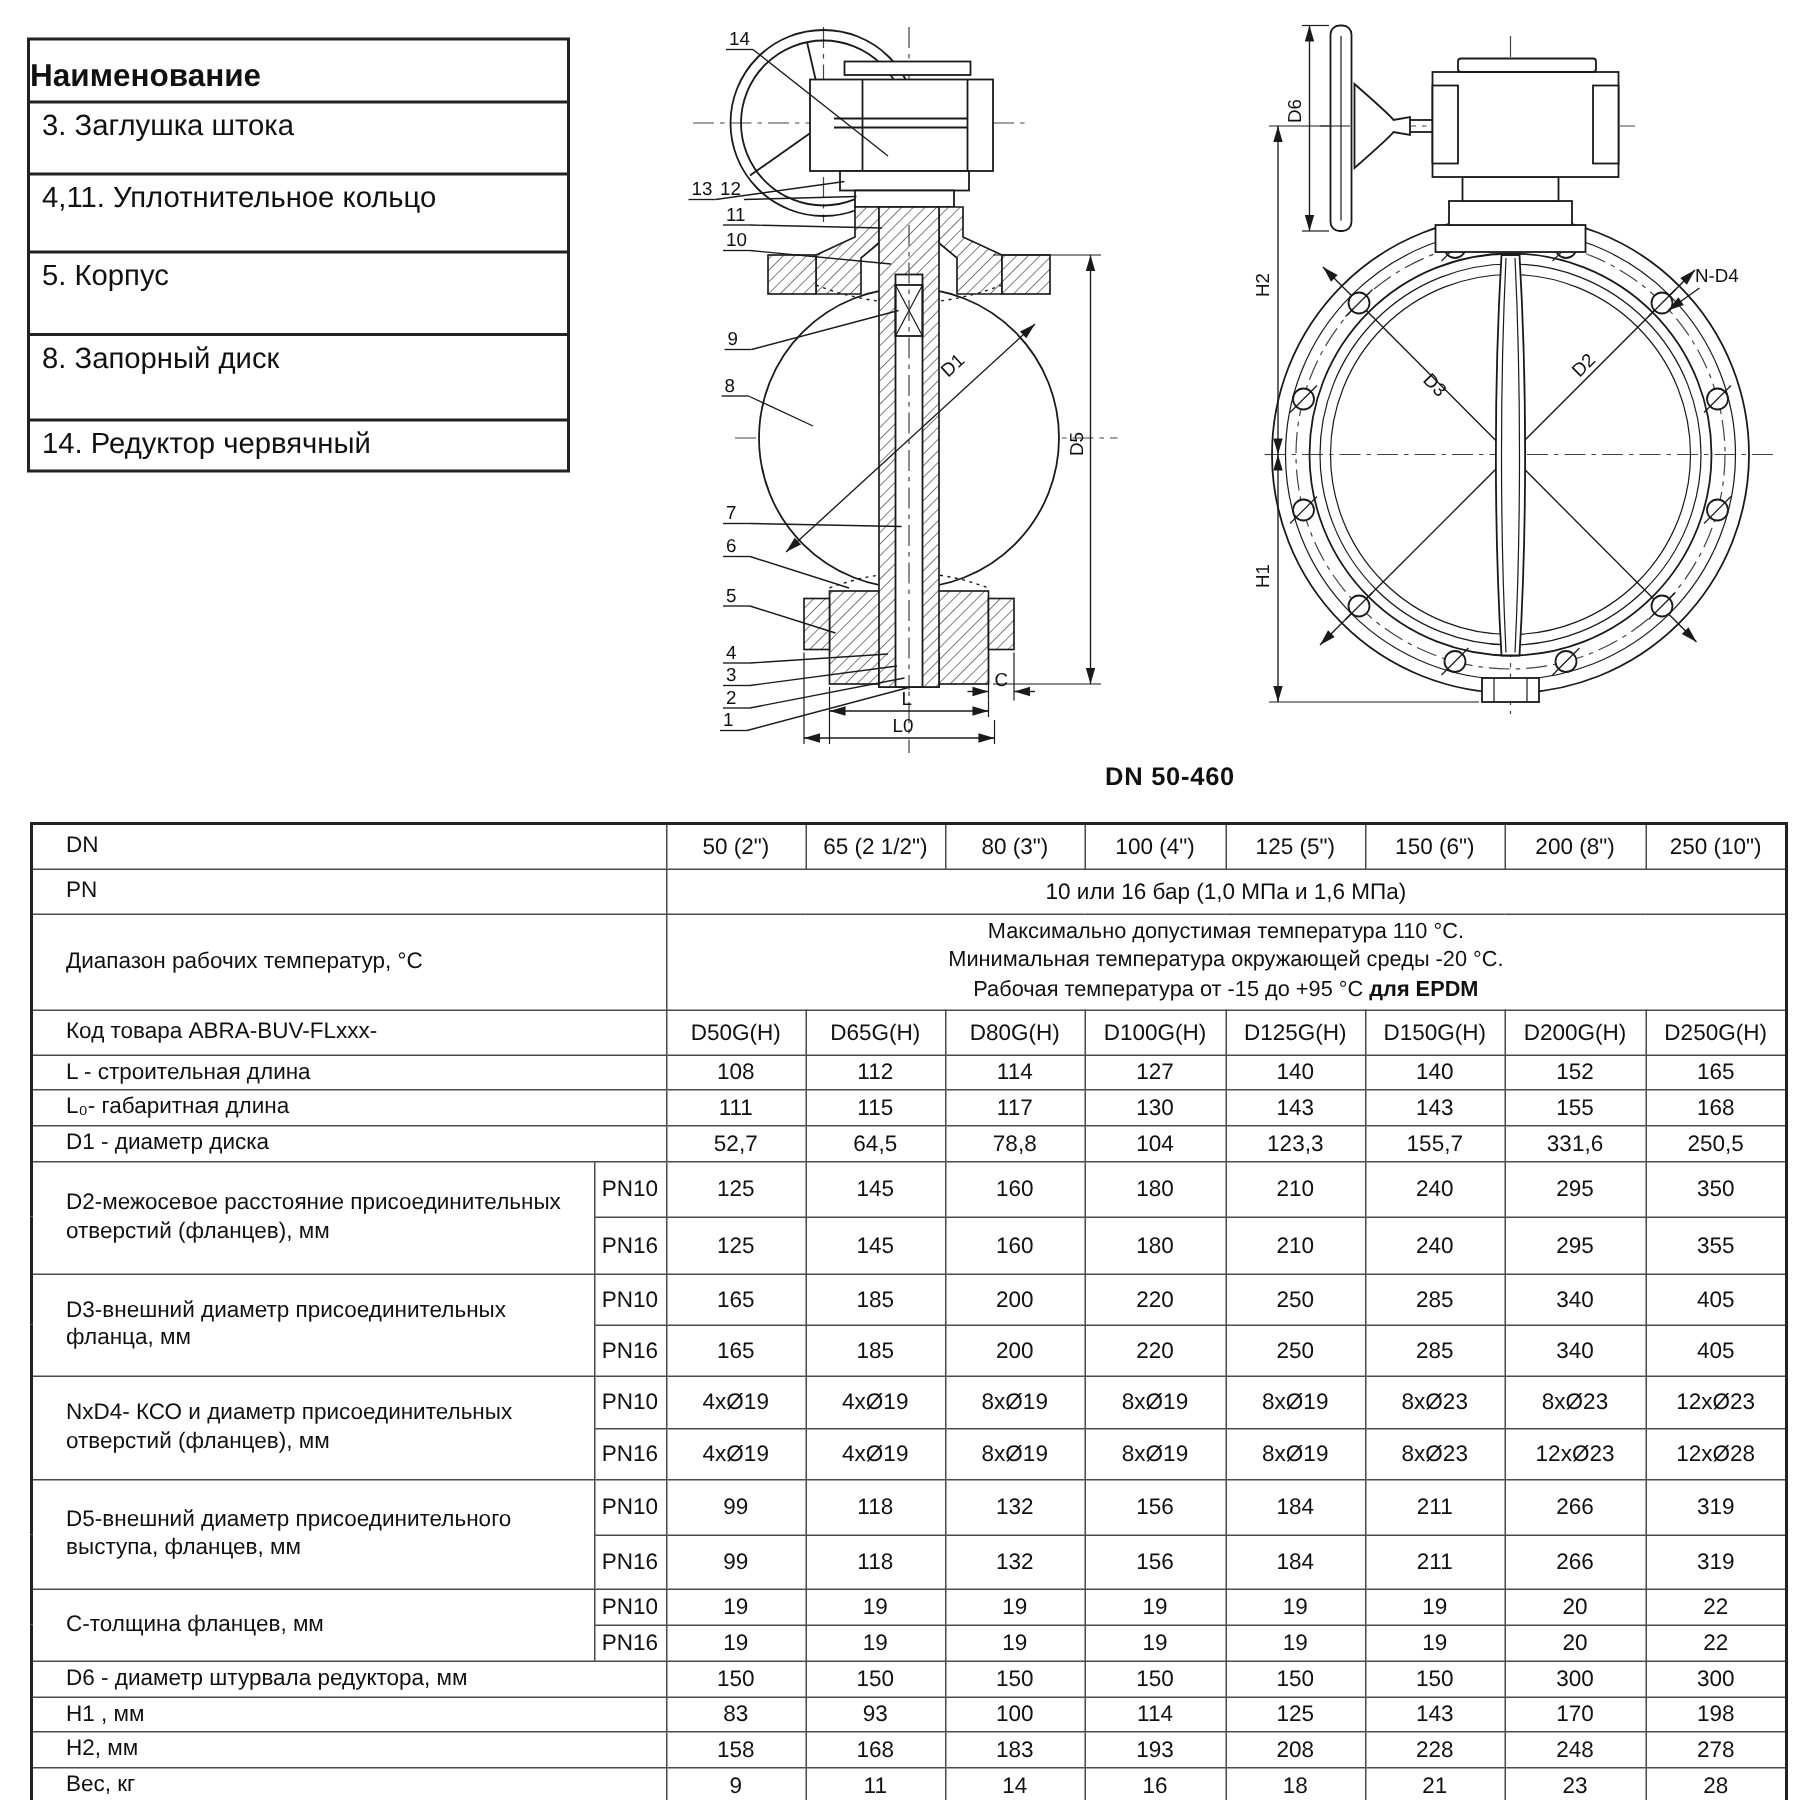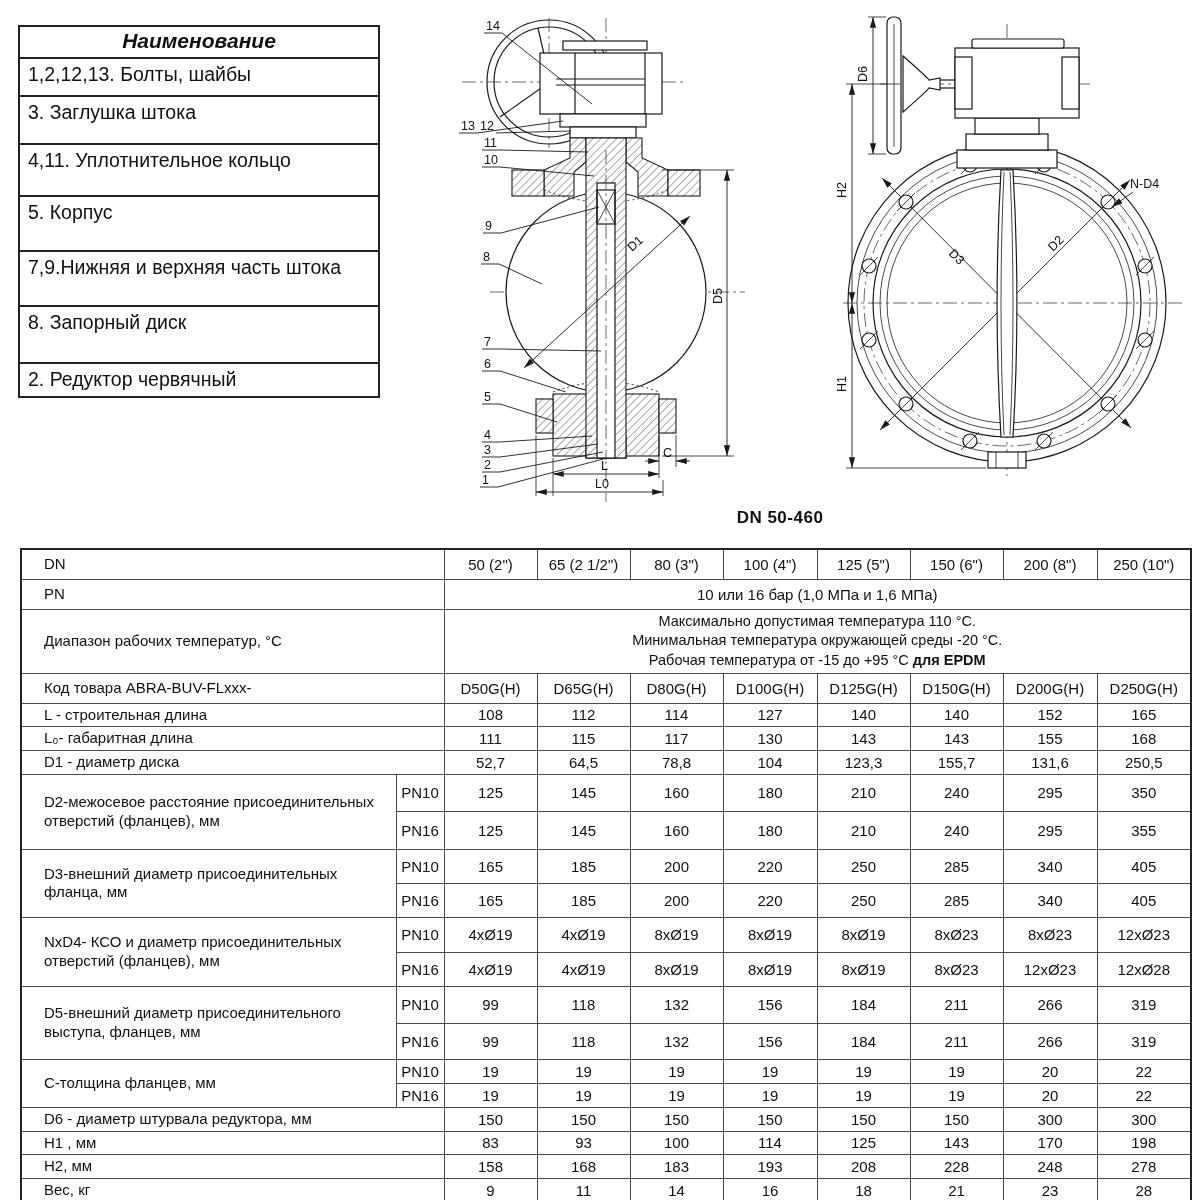--- a/index.html
+++ b/index.html
@@ -1,21 +1,21 @@
 <!DOCTYPE html>
 <html><head>
 <meta charset="utf-8">
 <style>
   html,body{margin:0;padding:0;background:#fff;}
   .canvas{position:relative;width:1200px;height:1200px;background:#fff;overflow:hidden;
           font-family:"Liberation Sans",sans-serif;color:#111;}
   
   .parts{position:absolute;left:18px;top:25px;width:358px;border:2px solid #222;background:#fff;}
   .parts .hdr{height:28px;border-bottom:2px solid #222;font-size:21px;font-weight:bold;
-              text-align:center;padding-top:2px;font-style:italic;}
+              padding-top:12px;}
   .parts .prow{border-bottom:2px solid #222;font-size:19.5px;padding:4px 6px 0 8px;box-sizing:border-box;}
   .parts .prow:last-child{border-bottom:none;}
   
   .caption{position:absolute;left:680px;top:508px;width:200px;text-align:center;
            font-size:17px;font-weight:bold;letter-spacing:.5px;}
   
   .spec{position:absolute;left:20px;top:548px;}
   table.spec-t{border-collapse:collapse;table-layout:fixed;width:1170px;border:2px solid #222;
                font-size:15px;}
   table.spec-t td{border:1px solid #4a4a4a;padding:0 4px;overflow:hidden;}
@@ -285,27 +285,25 @@
       <text x="846" y="198" transform="rotate(-90 846 198)">H2</text>
       <text x="846" y="392" transform="rotate(-90 846 392)">H1</text>
 
       <text x="1130" y="188">N-D4</text>
       <line class="ldr" x1="1133" y1="192" x2="1112" y2="207" marker-end="url(#ar)"></line>
     </g>
   </svg>
 
   <div class="parts">
     <div class="hdr">Наименование</div>
-    <div class="prow" style="height:38px">1,2,12,13. Болты, шайбы</div>
     <div class="prow" style="height:48px">3. Заглушка штока</div>
     <div class="prow" style="height:52px">4,11. Уплотнительное кольцо</div>
     <div class="prow" style="height:55px">5. Корпус</div>
-    <div class="prow" style="height:55px">7,9.Нижняя и верхняя часть штока</div>
     <div class="prow" style="height:57px">8. Запорный диск</div>
-    <div class="prow" style="height:32px">2. Редуктор червячный</div>
+    <div class="prow" style="height:32px">14. Редуктор червячный</div>
   </div>
 
   <div class="caption">DN 50-460</div>
 
   <div class="spec">
     <table class="spec-t">
       <colgroup>
         <col style="width:375px">
           <col style="width:48px">
         <col style="width:93px">
@@ -375,21 +373,21 @@
             <td class="val">168</td>
           </tr>
           <tr style="height: 21px;">
             <td class="lbl" colspan="2">D1 - диаметр диска</td>
             <td class="val">52,7</td>
             <td class="val">64,5</td>
             <td class="val">78,8</td>
             <td class="val">104</td>
             <td class="val">123,3</td>
             <td class="val">155,7</td>
-            <td class="val">131,6</td>
+            <td class="val">331,6</td>
             <td class="val">250,5</td>
           </tr>
           <tr style="height: 37px;">
             <td class="lbl" colspan="1" rowspan="2">D2-межосевое расстояние присоединительных отверстий (фланцев), мм</td>
             <td class="pn">PN10</td>
             <td class="val">125</td>
             <td class="val">145</td>
             <td class="val">160</td>
             <td class="val">180</td>
             <td class="val">210</td>

